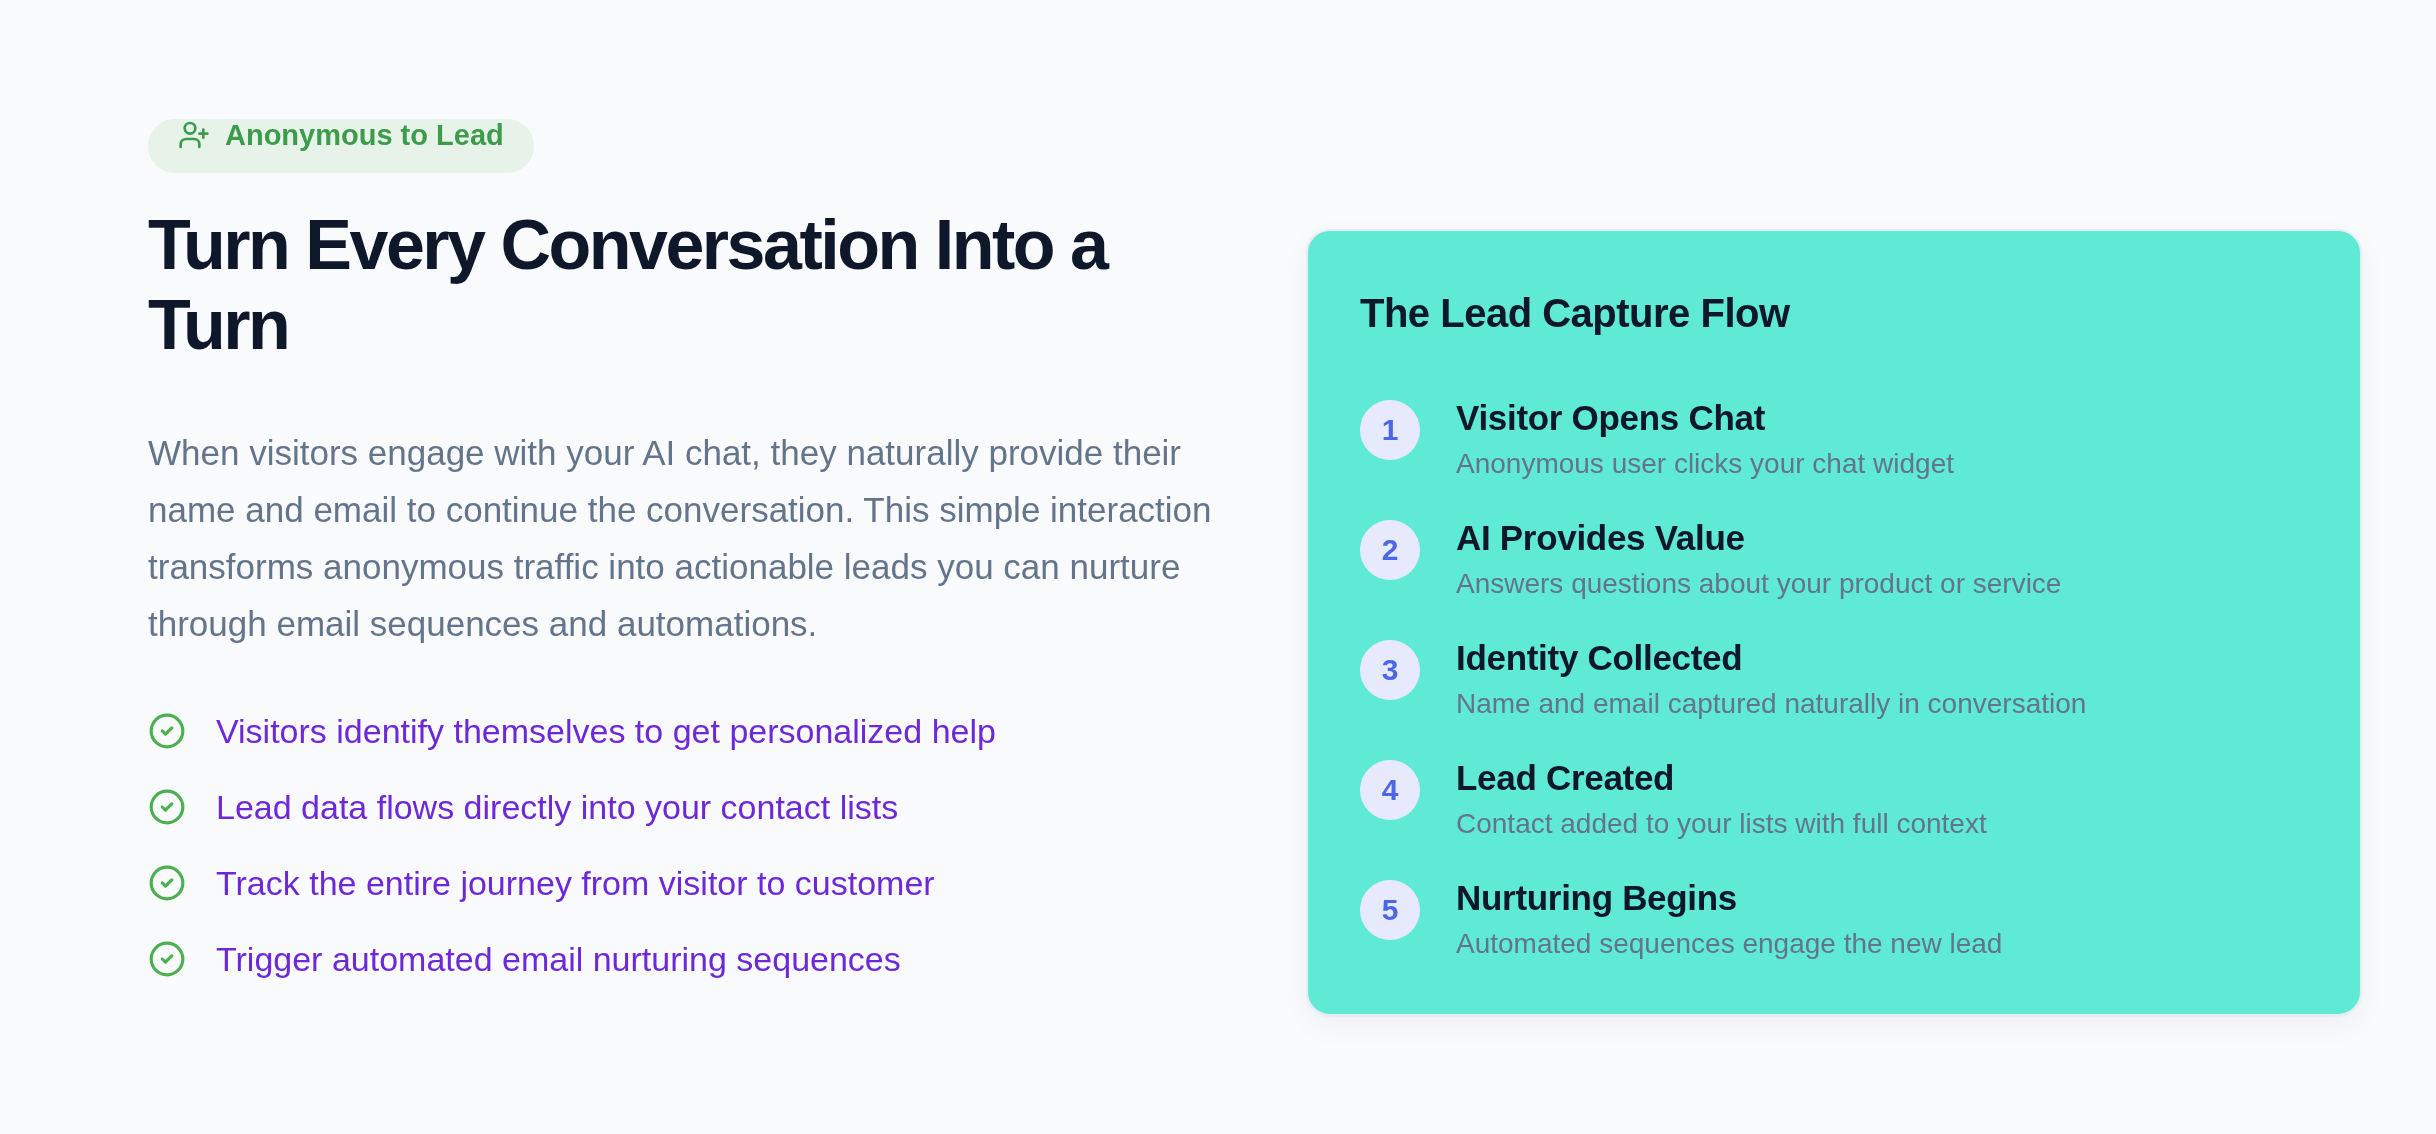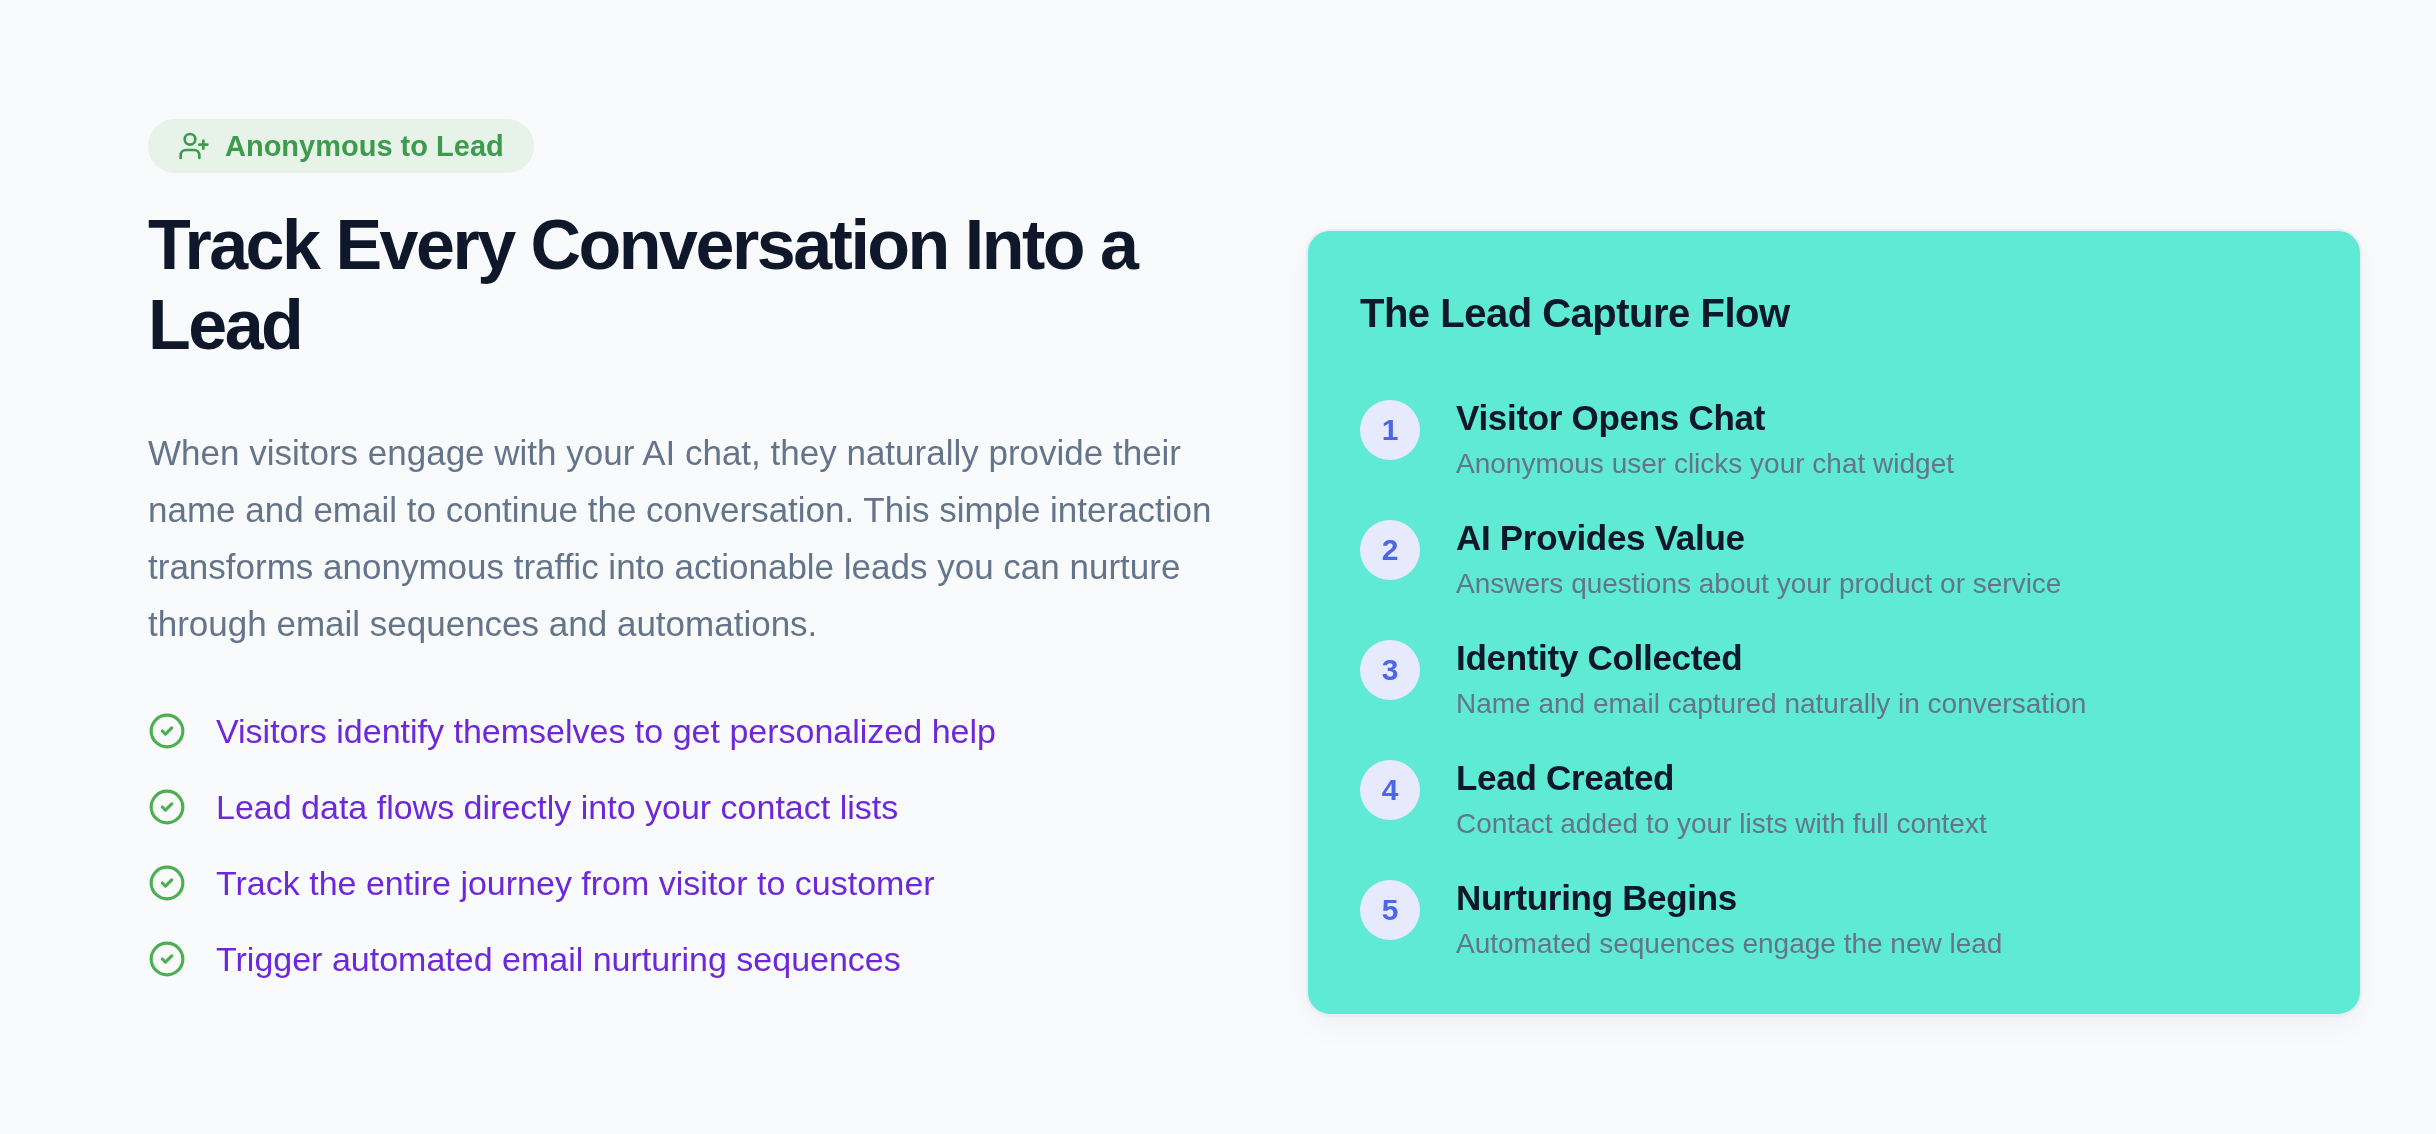--- a/index.html
+++ b/index.html
@@ -13,21 +13,20 @@
   .section {
     display: flex;
     justify-content: space-between;
     align-items: flex-start;
     padding: 119px 74px 0 148px;
   }
   
   .left-col { width: 1090px; }
   .badge {
     display: inline-flex;
-    align-items: center;
     gap: 15px;
     height: 54px;
     padding: 0 30px;
     border-radius: 27px;
     background: #e7f3e9;
     color: #3d9b4c;
     font-size: 29px;
     font-weight: 700;
     margin-bottom: 33px;
   }
@@ -126,21 +125,21 @@
         <svg viewBox="0 0 24 24" fill="none" stroke="currentColor" stroke-width="2" stroke-linecap="round" stroke-linejoin="round">
           <path d="M16 21v-2a4 4 0 0 0-4-4H6a4 4 0 0 0-4 4v2"></path>
           <circle cx="9" cy="7" r="4"></circle>
           <line x1="19" y1="8" x2="19" y2="14"></line>
           <line x1="22" y1="11" x2="16" y2="11"></line>
         </svg>
       </span>
       <span>Anonymous to Lead</span>
     </div>
 
-    <h1 class="page-title">Track Every Conversation Into a Lead</h1>
+    <h1 class="page-title">Turn Every Conversation Into a Turn</h1>
 
     <p class="page-desc">When visitors engage with your AI chat, they naturally provide their name and email to continue the conversation. This simple interaction transforms anonymous traffic into actionable leads you can nurture through email sequences and automations.</p>
 
     <ul class="bullet-list">
       <li>
         <span class="check-icon">
           <svg viewBox="0 0 24 24" fill="none" stroke="currentColor" stroke-width="2" stroke-linecap="round" stroke-linejoin="round">
               <circle cx="12" cy="12" r="10"></circle>
               <path d="m9 12 2 2 4-4"></path>
             </svg>

